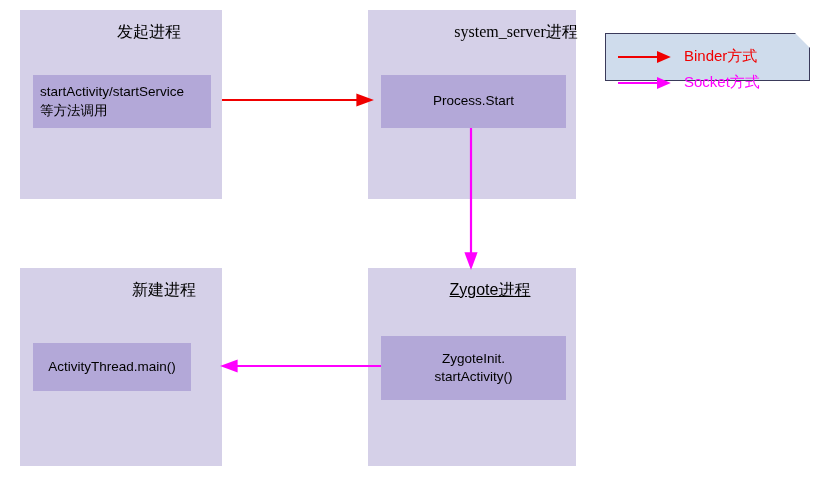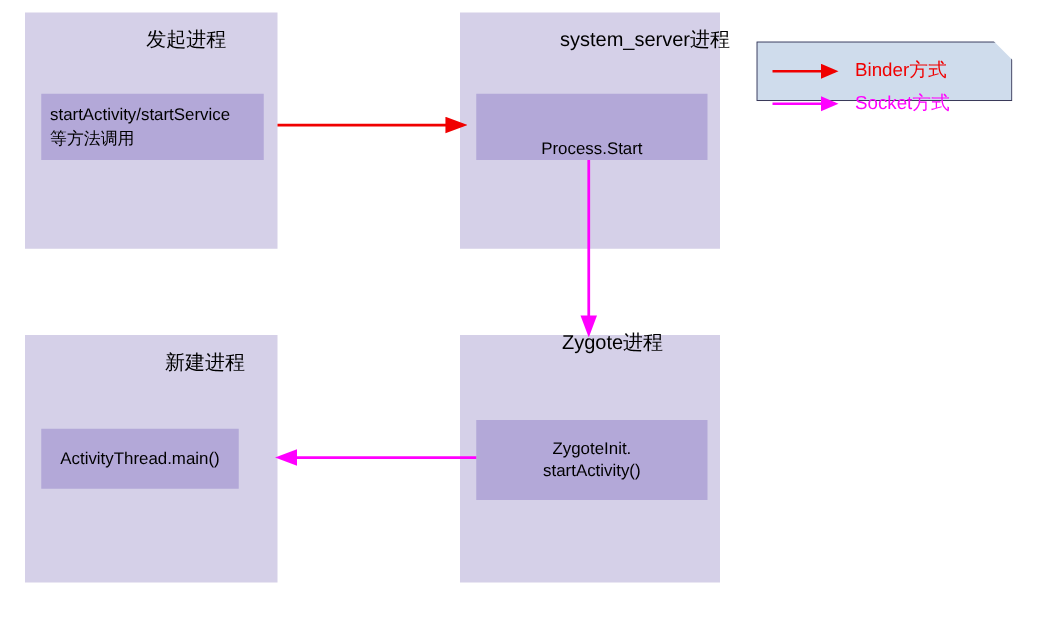--- a/index.html
+++ b/index.html
@@ -91,33 +91,33 @@
   <div class="proc-box" style="left:20px; top:10px; width:202px; height:189px;"></div>
   <div class="proc-title" style="left:20px; width:202px; top:22px;">发起进程</div>
   <div class="inner-box left-align" style="left:33px; top:75px; width:178px; height:53px;">
     <span class="inner-label">
       <span>startActivity/startService</span><br>
       <span>等方法调用</span>
     </span>
   </div>
 
   <div class="proc-box" style="left:368px; top:10px; width:208px; height:189px;"></div>
-  <div class="proc-title" style="left:368px; width:240px; top:22px;">system_server进程</div>
-  <div class="inner-box center-align" style="left:381px; top:75px; width:185px; height:53px;align-items:flex-end;">
+  <div class="proc-title" style="left:368px; width:240px; top:22px;font-family:Liberation Serif, serif;">system_server进程</div>
+  <div class="inner-box center-align" style="left:381px; top:75px; width:185px; height:53px;">
     <span class="inner-label">Process.Start</span>
   </div>
 
   <div class="proc-box" style="left:20px; top:268px; width:202px; height:198px;"></div>
   <div class="proc-title" style="left:16px; width:240px; top:280px;">新建进程</div>
   <div class="inner-box center-align" style="left:33px; top:343px; width:158px; height:48px;">
     <span class="inner-label">ActivityThread.main()</span>
   </div>
 
   <div class="proc-box" style="left:368px; top:268px; width:208px; height:198px;"></div>
-  <div class="proc-title" style="left:368px; width:188px; top:264px;">Zygote进程</div>
+  <div class="proc-title" style="left:368px; width:188px; top:280px;text-decoration:underline;">Zygote进程</div>
   <div class="inner-box center-align" style="left:381px; top:336px; width:185px; height:64px;">
     <span class="inner-label">
       <span>ZygoteInit.</span><br>
       <span>startActivity()</span>
     </span>
   </div>
 
   <div class="legend-box" style="left:605px; top:33px; width:205px; height:48px;"></div>
   <div class="legend-row" style="left:618px; top:47px;">
     <svg width="58" height="14" style="overflow:visible;">

